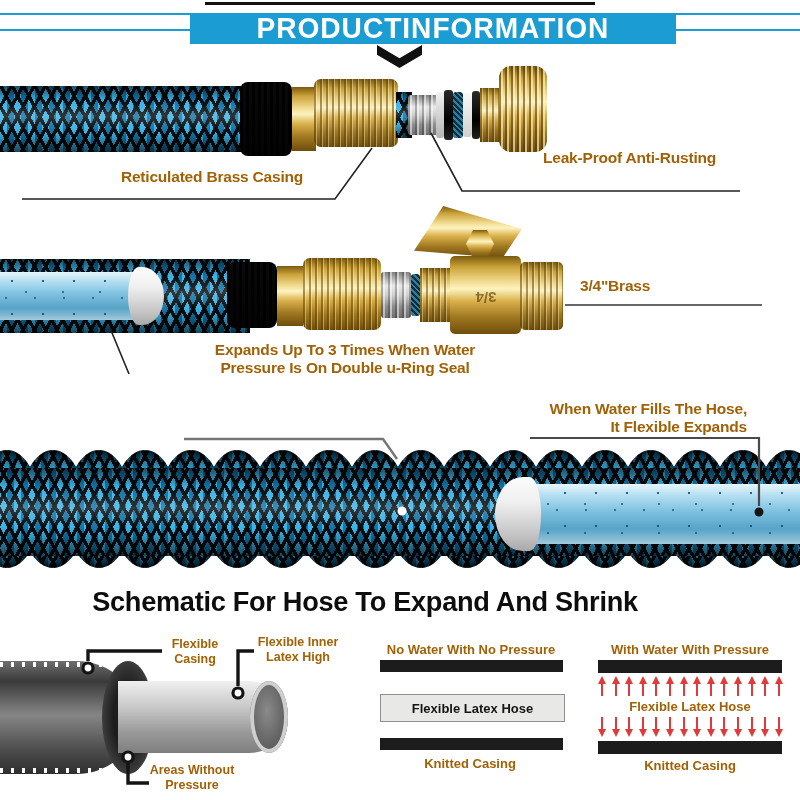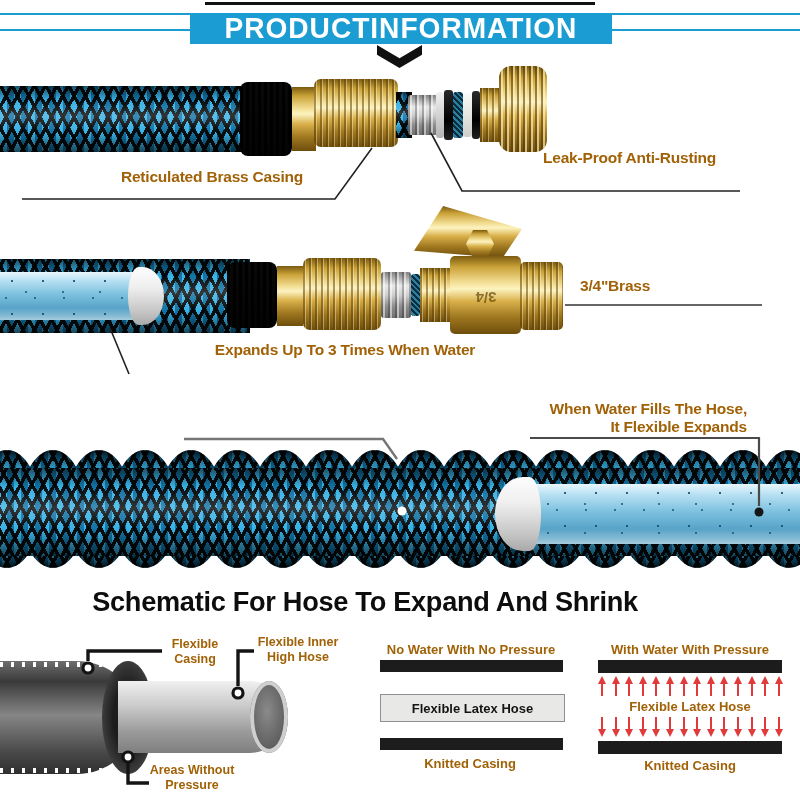--- a/index.html
+++ b/index.html
@@ -14,21 +14,21 @@
         --brassribs: repeating-linear-gradient(90deg, rgba(90,60,0,.5) 0 2px, rgba(255,250,220,.4) 2px 3px, rgba(0,0,0,0) 3px 6px);
         --silver: linear-gradient(180deg,#808080,#e9e9e9 30%,#cfcfcf 50%,#8d8d8d 75%,#6f6f6f);
         --silverribs: repeating-linear-gradient(90deg, rgba(0,0,0,.25) 0 2px, rgba(255,255,255,.5) 2px 4px, rgba(0,0,0,0) 4px 7px);
         --tube: linear-gradient(180deg,#e8f6fc 0%,#b7e0f2 18%,#7fc2e0 45%,#58a3c8 75%,#87bcd4 92%,#a6ccdd 100%);
         --arrowred:#e03a3a;
   }
   .abs{position:absolute;}
   
   .topbar{left:205px;top:2px;width:390px;height:3px;background:#111;}
   .cyline{left:0;width:800px;height:2px;background:#1b9cd2;}
-  .banner{left:190px;top:13px;width:422px;height:31px;background:#1b9cd2;color:#fff;
+  .banner{left:190px;top:13px;width:486px;height:31px;background:#1b9cd2;color:#fff;
           display:flex;align-items:center;justify-content:center;font-weight:bold;font-size:29px;
           letter-spacing:1px;transform:scaleX(1);}
   .banner span{display:block;transform:scaleX(.97);}
   .varrow{left:377px;top:45px;width:45px;height:23px;background:#101010;
           clip-path:polygon(0 0,50% 58%,100% 0,100% 42%,50% 100%,0 42%);}
   
   .braid{background-image:var(--braid);}
   .brass{background-image:var(--brass);}
   .brass.ribbed{background-image:var(--brassribs),var(--brass);}
   .silver{background-image:var(--silverribs),var(--silver);border-radius:3px;}
@@ -142,20 +142,21 @@
     <div class="abs brass" style="left:466px;top:230px;width:28px;height:28px;clip-path:polygon(25% 0,75% 0,100% 50%,75% 100%,25% 100%,0 50%)"></div>
     <div class="abs brass ribbed" style="left:420px;top:268px;width:31px;height:54px"></div>
     <div class="abs brass" style="left:450px;top:256px;width:71px;height:78px;border-radius:5px">
       <span class="stamp">3/4</span>
     </div>
     <div class="abs brass ribbed" style="left:520px;top:262px;width:43px;height:68px;border-radius:5px"></div>
   </div>
   <div class="lbl" style="left:580px;top:277px">3/4"Brass</div>
   <div class="lbl ctr" style="left:345px;top:341px">
     <span>Expands Up To 3 Times When Water</span>
+    <span>Pressure Is On Double u-Ring Seal</span>
   </div>
 
   <div>
     <div class="abs bumps">
         <i></i>
         <i></i>
         <i></i>
         <i></i>
         <i></i>
         <i></i>
@@ -187,21 +188,21 @@
     <div class="abs casing"></div>
     <div class="abs casing-end"></div>
     <div class="abs graytube"></div>
     <div class="abs graytube-end"></div>
     <div class="lbl ctr sm" style="left:195px;top:637px">
       <span>Flexible</span>
       <span>Casing</span>
     </div>
     <div class="lbl ctr sm" style="left:298px;top:635px">
       <span>Flexible Inner</span>
-      <span>High Hose</span>
+      <span>Latex High</span>
     </div>
     <div class="lbl ctr sm" style="left:192px;top:763px">
       <span>Areas Without</span>
       <span>Pressure</span>
     </div>
   </div>
 
   <div>
     <div class="lbl ctr md" style="left:471px;top:642px">No Water With No Pressure</div>
     <div class="abs bar" style="left:380px;top:660px;width:183px;height:12px"></div>

